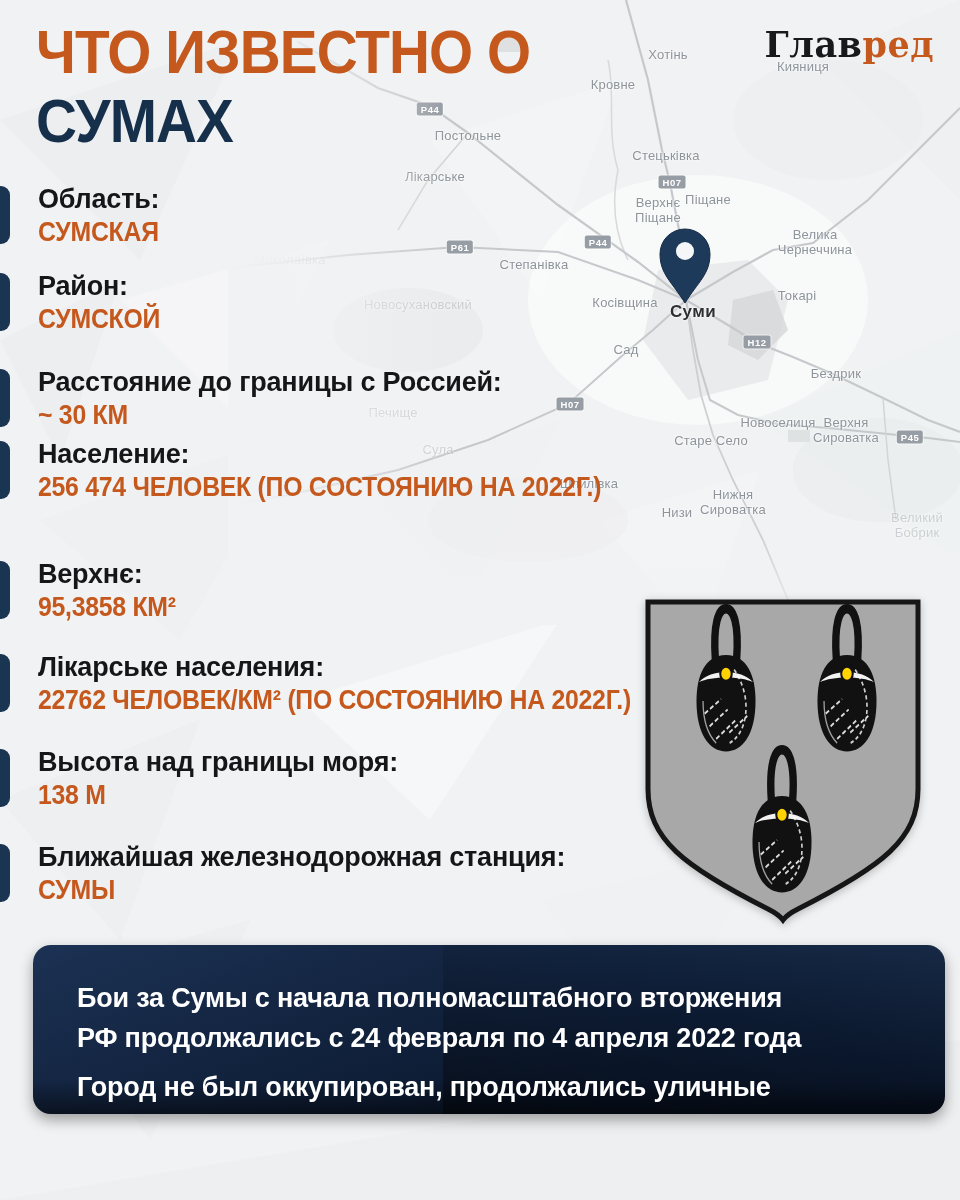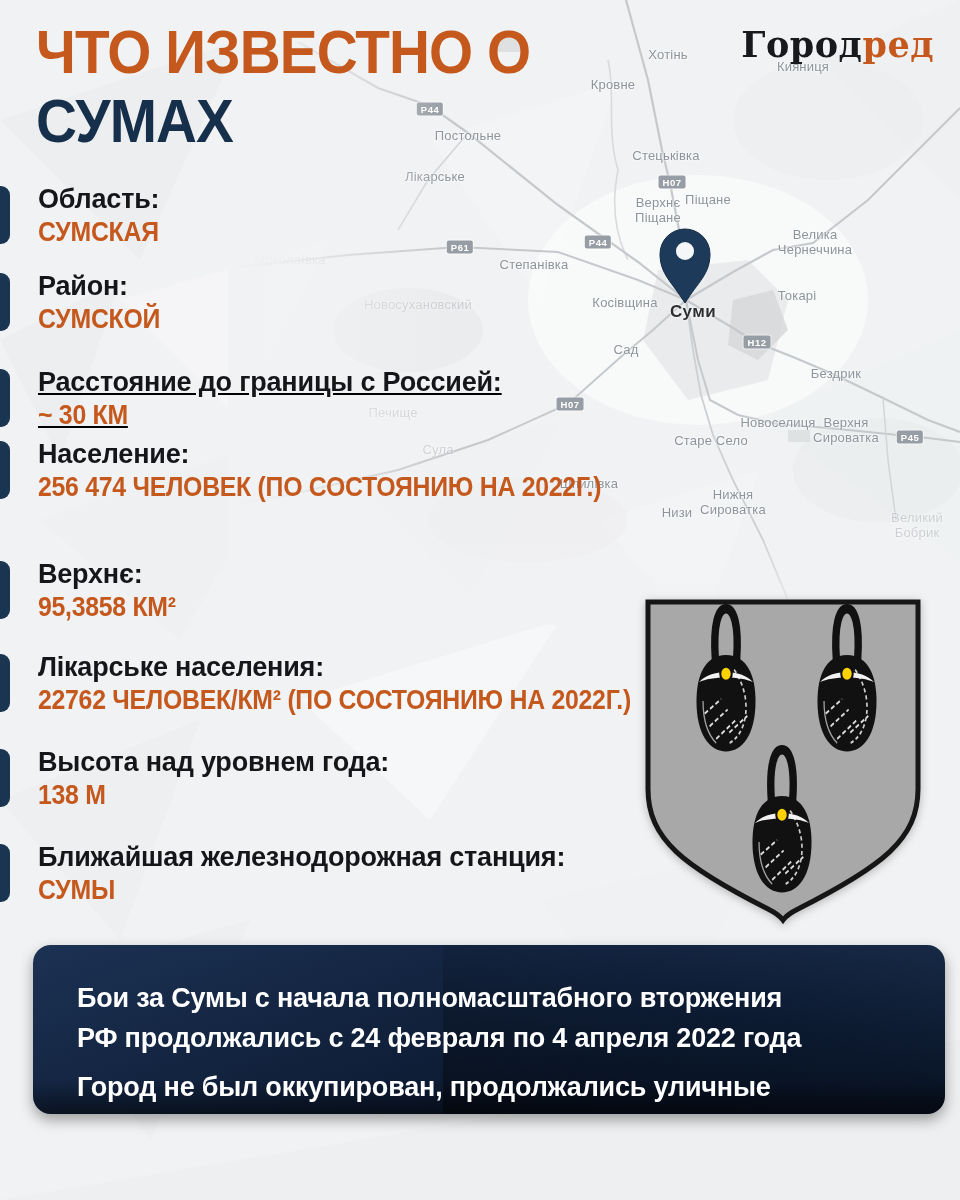--- a/index.html
+++ b/index.html
@@ -151,35 +151,35 @@
     </svg>
     <div class="city-label" style="left:465px;top:312px">Суми</div>
   </div>
 
   <div class="title">
     <div class="t1">ЧТО ИЗВЕСТНО О</div>
     <div class="t2">СУМАХ</div>
   </div>
 
   <div class="logo">
-    <span class="dark">Город</span><span class="orange">ред</span>
+    <span class="dark">Глав</span><span class="orange">ред</span>
   </div>
 
   <div id="facts">
       <div class="fact" style="top: 270px;">
         <div class="marker"></div>
         <div class="label">Район:</div>
         <div class="value">СУМСКОЙ</div>
       </div>
       <div class="fact" style="top: 183px;">
         <div class="marker"></div>
         <div class="label">Область:</div>
         <div class="value">СУМСКАЯ</div>
       </div>
-      <div class="fact" style="top: 366px; text-decoration: underline;">
+      <div class="fact" style="top: 366px;">
         <div class="marker"></div>
         <div class="label">Расстояние до границы с Россией:</div>
         <div class="value">~ 30 КМ</div>
       </div>
       <div class="fact" style="top: 438px;">
         <div class="marker"></div>
         <div class="label">Население:</div>
         <div class="value">256 474 ЧЕЛОВЕК (ПО СОСТОЯНИЮ НА 2022Г.)</div>
       </div>
       <div class="fact" style="top: 558px;">
@@ -187,21 +187,21 @@
         <div class="label">Верхнє:</div>
         <div class="value">95,3858 КМ²</div>
       </div>
       <div class="fact" style="top: 651px;">
         <div class="marker"></div>
         <div class="label">Лікарське населения:</div>
         <div class="value">22762 ЧЕЛОВЕК/КМ² (ПО СОСТОЯНИЮ НА 2022Г.)</div>
       </div>
       <div class="fact" style="top: 746px;">
         <div class="marker"></div>
-        <div class="label">Высота над уровнем года:</div>
+        <div class="label">Высота над границы моря:</div>
         <div class="value">138 М</div>
       </div>
       <div class="fact" style="top: 841px;">
         <div class="marker"></div>
         <div class="label">Ближайшая железнодорожная станция:</div>
         <div class="value">СУМЫ</div>
       </div>
     </div>
 
   <svg class="shield" width="294" height="336" viewBox="0 0 294 336">

